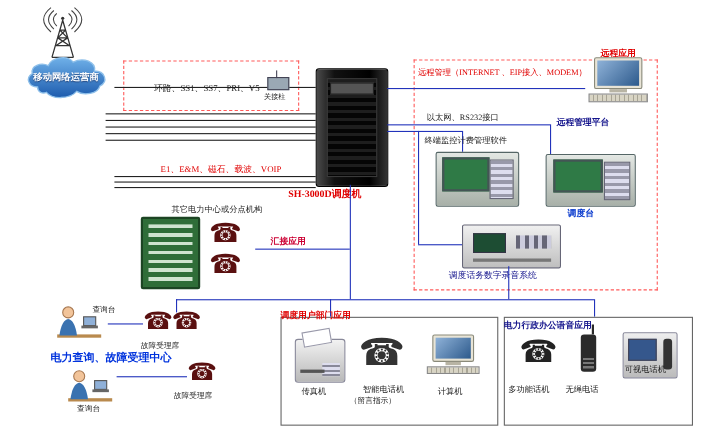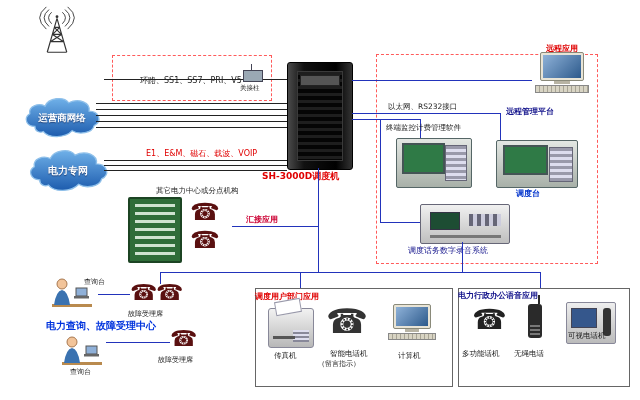--- a/index.html
+++ b/index.html
@@ -1,19 +1,19 @@
 <!DOCTYPE html>
 <html><head>
 <meta charset="utf-8">
 <style>
   html,body{margin:0;padding:0;background:#fff;}
   .canvas{position:relative;width:640px;height:400px;background:#fff;overflow:hidden;
           font-family:"DejaVu Sans","Liberation Sans",sans-serif;}
   .abs{position:absolute;}
-  .lbl{position:absolute;white-space:nowrap;line-height:1.15;}
+  .lbl{position:absolute;white-space:nowrap;line-height:1.15;font-family:Liberation Serif, serif;}
   .red{color:#e00000;}
   .blue{color:#0033cc;}
   .navyt{color:#14148c;}
   .blk{color:#222;}
   .bold{font-weight:bold;}
   .ctr{text-align:left;}
   .hline{position:absolute;height:1px;background:#2233bb;}
   .vline{position:absolute;width:1px;background:#2233bb;}
   .kline{background:#222;}
   .dash{position:absolute;border:1px dashed #ff5a5a;}
@@ -87,34 +87,28 @@
     <g stroke="#444" stroke-width="1.1" fill="none">
       <path d="M27 12 Q20 5 27 -1"></path>
         <path d="M24 15 Q13 5 24 -4"></path>
         <path d="M21 18 Q6 5 21 -7"></path>
       <path d="M39 12 Q46 5 39 -1"></path>
         <path d="M42 15 Q53 5 42 -4"></path>
         <path d="M45 18 Q60 5 45 -7"></path>
     </g>
   </svg>
 
-
-  <div class="abs" style="left:16px;top:96px;width:92px;height:44px">
-    <svg width="92" height="44" viewBox="0 0 100 52">
+  <div class="abs" style="left:12px;top:50px;width:96px;height:42px">
+    <svg width="96" height="42" viewBox="0 0 100 52">
       <path d="M18 36 C8 36 4 26 12 21 C10 12 22 8 30 12 C34 2 52 0 58 8 C70 2 84 8 82 18 C94 18 98 30 88 35 C86 44 70 46 62 41 C54 50 34 50 28 42 C24 44 18 42 18 36 Z" fill="url(#cg)" stroke="#8fc0ea" stroke-width="1.5"></path>
     </svg>
-    <div class="cloud-txt" style="font-size:9.5px">运营商网络</div>
-  </div>
-
-  <div class="abs" style="left:22px;top:148px;width:92px;height:46px">
-    <svg width="92" height="46" viewBox="0 0 100 52">
-      <path d="M18 36 C8 36 4 26 12 21 C10 12 22 8 30 12 C34 2 52 0 58 8 C70 2 84 8 82 18 C94 18 98 30 88 35 C86 44 70 46 62 41 C54 50 34 50 28 42 C24 44 18 42 18 36 Z" fill="url(#cg)" stroke="#8fc0ea" stroke-width="1.5"></path>
-    </svg>
-    <div class="cloud-txt" style="font-size:10px">电力专网</div>
-  </div>
+    <div class="cloud-txt" style="font-size:8.5px">移动网络运营商</div>
+  </div>
+
+
 
   <div class="dash" style="left:112px;top:55px;width:158px;height:44px"></div>
   <div class="dash" style="left:376px;top:54px;width:220px;height:208px"></div>
 
   <div class="hline kline" style="left:104px;top:79px;width:183px"></div>
   <div class="wbox" style="left:243px;top:70px;width:18px;height:10px"></div>
   <div class="lbl blk" style="left:240px;top:85px;font-size:6.5px">关接柱</div>
 
   <div class="lbl blk" style="left:140px;top:76px;font-size:8px">环路、SS1、SS7、PRI、V5</div>
   <div class="hline kline" style="left:96px;top:103px;width:191px"></div>
@@ -127,20 +121,21 @@
   <div class="hline kline" style="left:104px;top:160px;width:183px"></div>
   <div class="hline kline" style="left:104px;top:165px;width:183px"></div>
   <div class="hline kline" style="left:104px;top:170px;width:183px"></div>
 
   <div class="rack" style="left:287px;top:62px;width:64px;height:106px">
     <div class="rack-inner"></div>
     <div class="rack-unit"></div>
   </div>
   <div class="lbl red bold ctr" style="left:262px;top:171px;width:114px;font-size:9px">SH-3000D调度机</div>
 
+  <div class="lbl red" style="left:380px;top:62px;font-size:7.5px">远程管理（INTERNET 、EIP接入、MODEM）</div>
   <div class="hline" style="left:352px;top:80px;width:180px"></div>
   <div class="lbl red bold" style="left:546px;top:44px;font-size:8px">远程应用</div>
   <div class="pc" style="left:532px;top:52px;width:60px;height:48px">
     <div class="pc-mon">
         <div class="pc-scr"></div>
       </div>
     <div class="pc-base"></div>
     <div class="pc-kb"></div>
   </div>
   <div class="lbl navyt bold" style="left:506px;top:107px;font-size:8px">远程管理平台</div>
@@ -206,21 +201,21 @@
     <path d="M6 29 Q8 15 14 14 Q20 15 22 29 Z" fill="#3a72b0"></path>
     <rect x="28" y="12" width="11" height="8" fill="#8fb0d8" stroke="#555" stroke-width="1"></rect>
     <rect x="26" y="20" width="15" height="2.5" fill="#666"></rect>
   </svg>
   <div class="lbl blk" style="left:70px;top:368px;font-size:7px">查询台</div>
   <span class="phone" style="left:170px;top:328px;font-size:22px">☎</span>
   <div class="lbl blk" style="left:158px;top:356px;font-size:7px">故障受理席</div>
   <div class="hline" style="left:106px;top:342px;width:64px"></div>
 
   <div class="group-box" style="left:255px;top:288px;width:196px;height:97px"></div>
-  <div class="lbl red bold ctr" style="left:255px;top:292px;width:164px;font-size:8px">调度用户部门应用</div>
+  <div class="lbl red bold ctr" style="left:255px;top:282px;width:164px;font-size:8px">调度用户部门应用</div>
   <div class="fax" style="left:268px;top:308px;width:44px;height:38px">
     <div class="fax-paper"></div>
     <div class="fax-keys"></div>
     <div class="fax-slot"></div>
   </div>
   <div class="lbl blk" style="left:274px;top:352px;font-size:7.5px">传真机</div>
   <span class="phone" style="left:326px;top:304px;font-size:34px;color:#333">☎</span>
   <div class="lbl blk" style="left:330px;top:350px;font-size:7.5px">智能电话机</div>
   <div class="lbl blk" style="left:318px;top:360px;font-size:7px">（留言指示）</div>
   <div class="pc" style="left:386px;top:304px;width:52px;height:42px">

